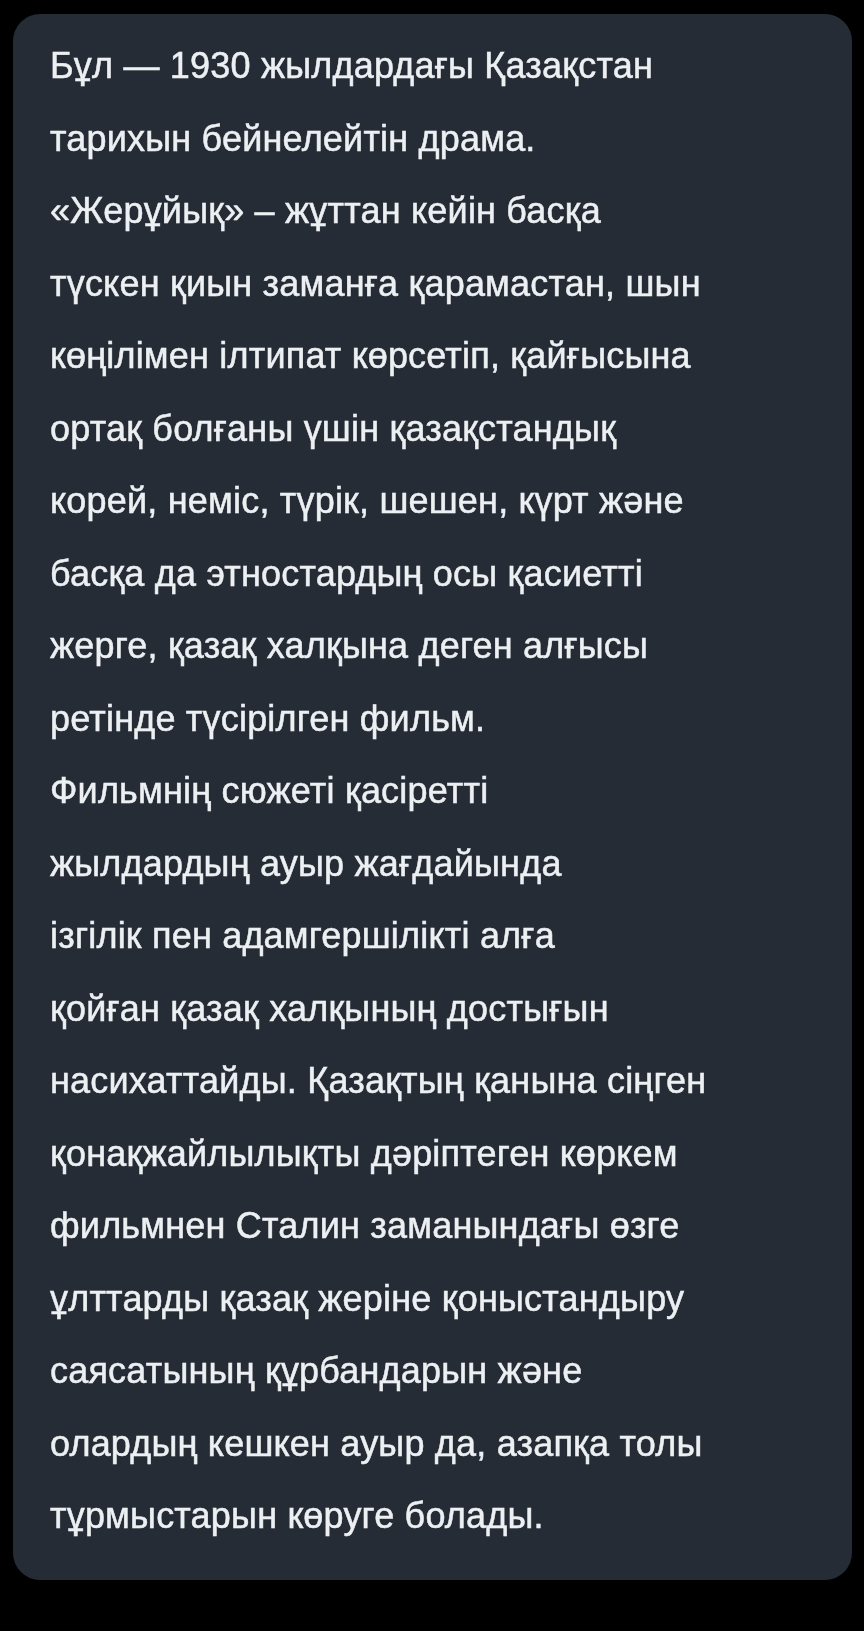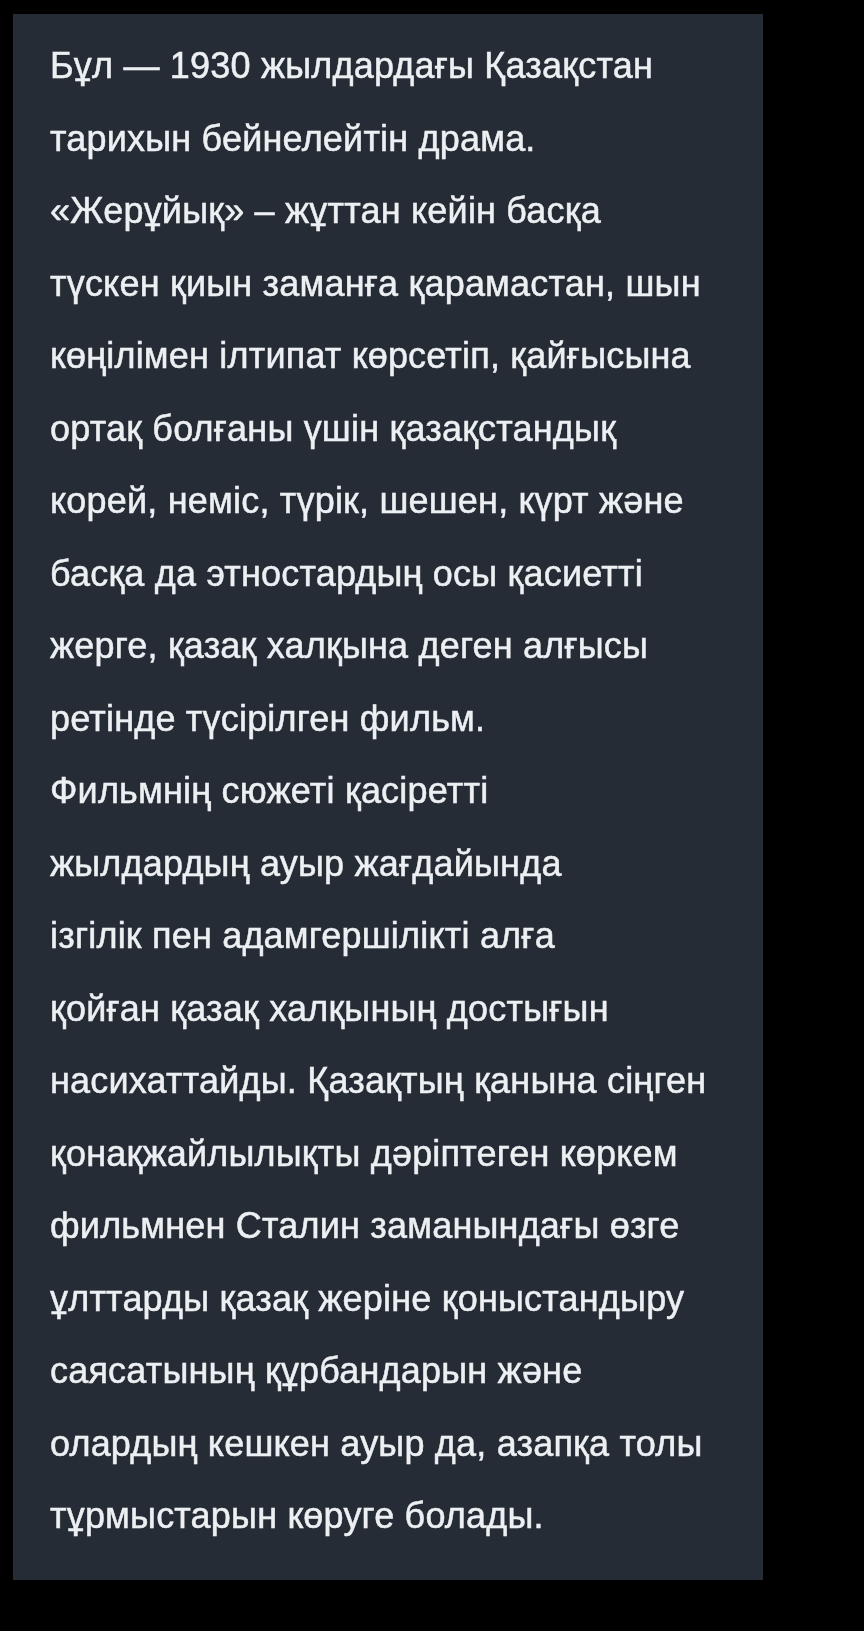--- a/index.html
+++ b/index.html
@@ -18,24 +18,25 @@
     position: absolute;
     left: 0; top: 0;
     width: 864px;
     height: 1631px;
     background: #000000;
   }
   .card {
     position: absolute;
     left: 13px;
     top: 14px;
-    width: 750px;
+    width: 839px;
     height: 1566px;
     background: #262c35;
     box-sizing: border-box;
+    border-radius: 27px;
   }
   .answer-text {
     margin: 0;
     padding: 16px 38px 24px 37px;
     color: #edf0f3;
     font-size: 36px;
     line-height: 72.5px;
     font-weight: 400;
     letter-spacing: 0.2px;
     white-space: pre-line;

